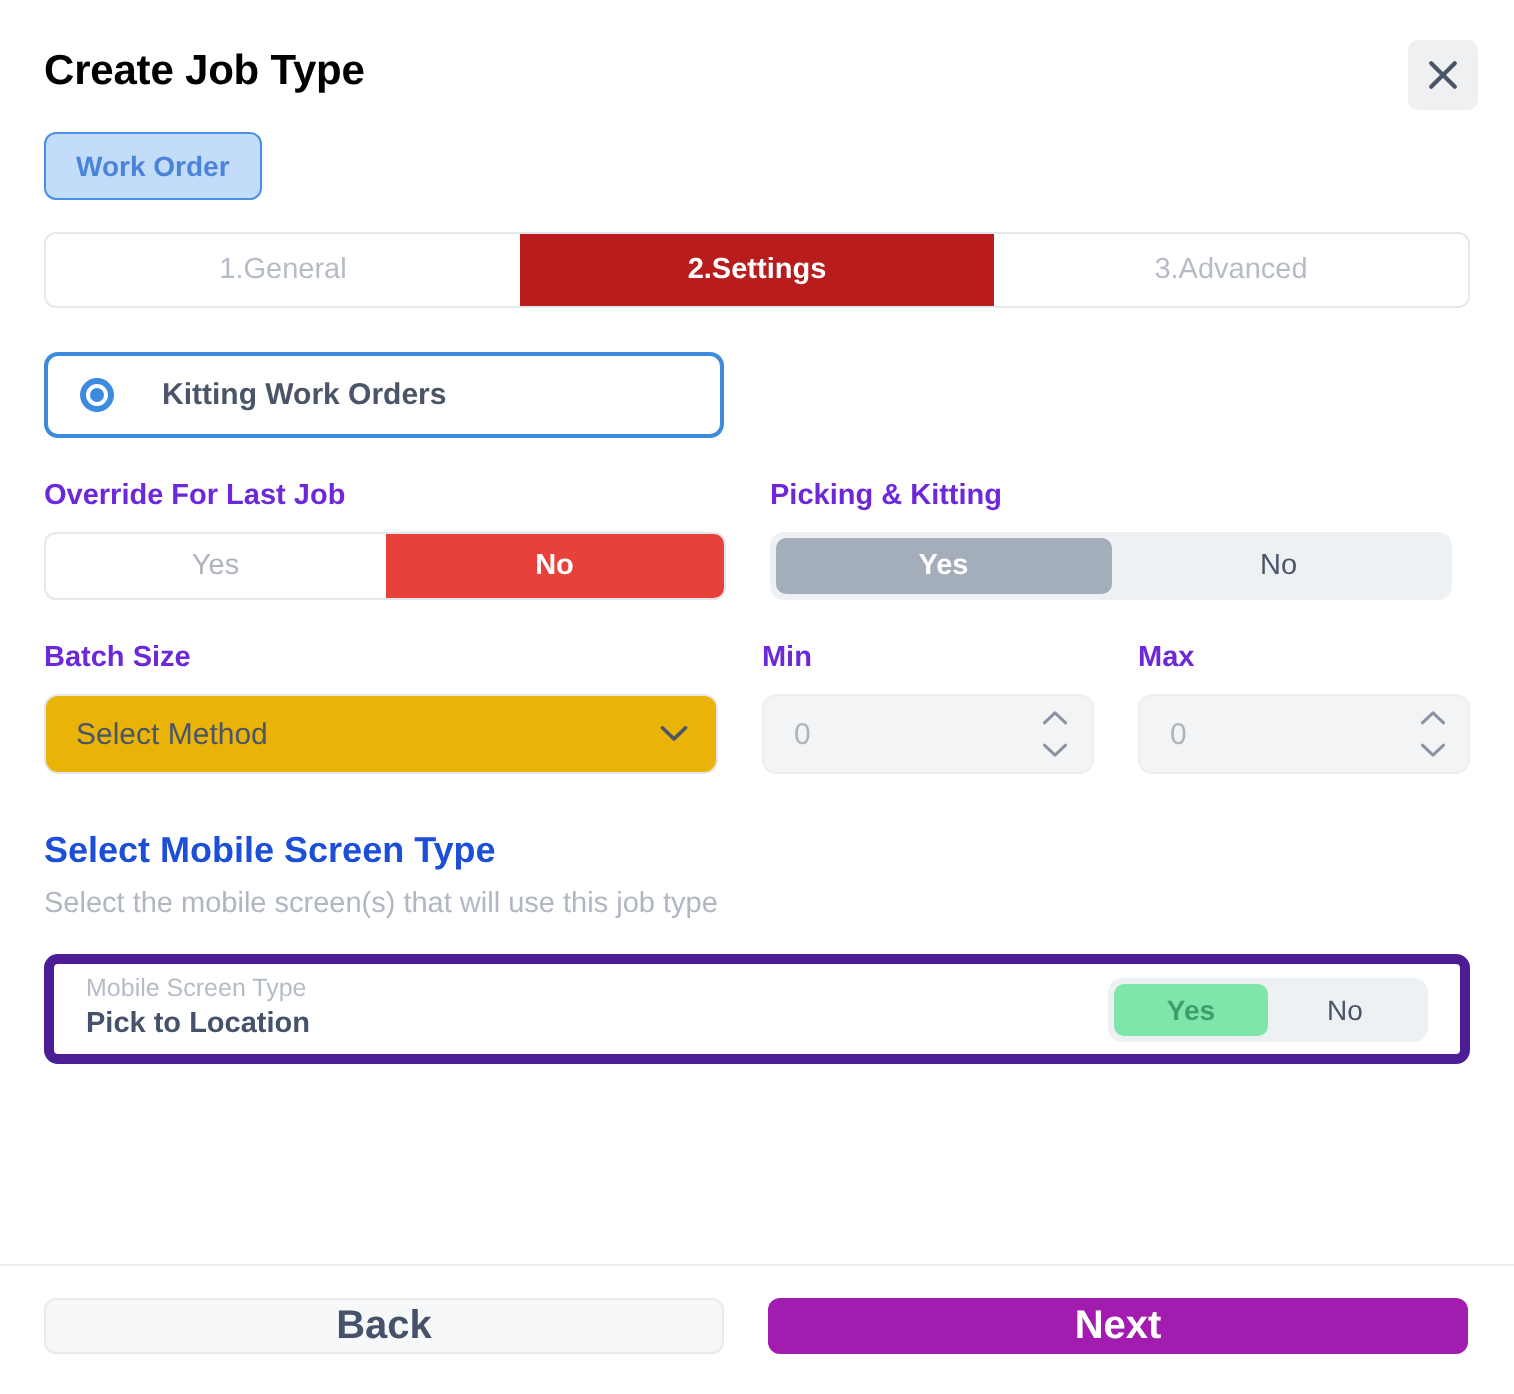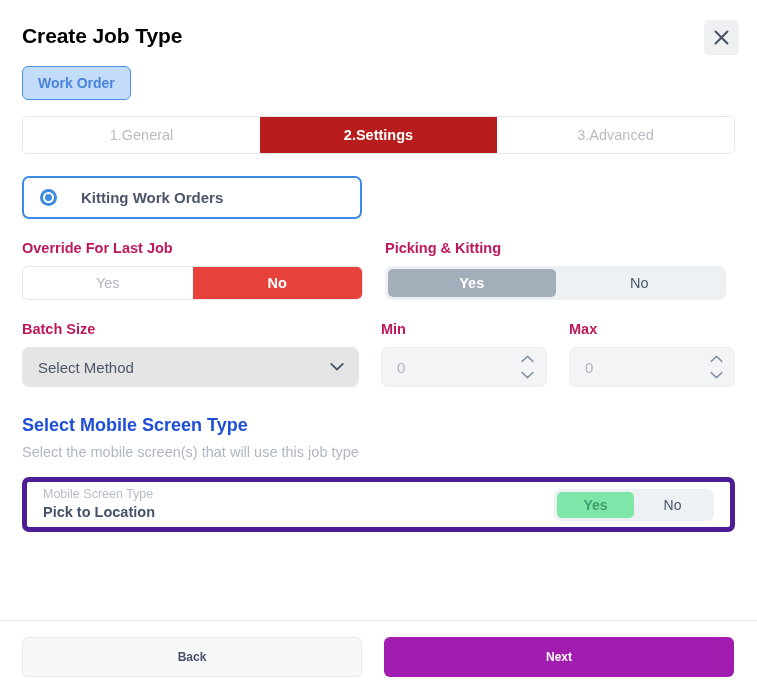--- a/index.html
+++ b/index.html
@@ -147,21 +147,21 @@
   .toggle-grid {
     margin-top: 21px;
     display: flex;
     gap: 22px;
   }
   .field-col { width: 341px; }
 
   .field-label {
     font-size: 14.5px;
     font-weight: bold;
-    color: #be185d;
+    color: #6d28d9;
     margin-bottom: 9px;
     line-height: 17px;
   }
 
   .seg {
     display: flex;
     height: 34px;
     border-radius: 6px;
     overflow: hidden;
   }
@@ -207,21 +207,21 @@
     gap: 22px;
   }
   .col-batch { width: 341px; }
   .col-num   { width: 168px; }
 
   .select-box {
     position: relative;
     height: 40px;
     border: 1px solid #e4e8ec;
     border-radius: 7px;
-    background: #e5e5e5;
+    background: #eab308;
     display: flex;
     align-items: center;
     padding: 0 15px;
     cursor: pointer;
   }
   .select-value {
     font-size: 15px;
     color: #4a5568;
   }
   .select-chevron {
@@ -321,23 +321,23 @@
 
   
   .modal-footer {
     flex: none;
     border-top: 1px solid #ebedf0;
     padding: 16px 22px 20px 22px;
     display: flex;
     gap: 22px;
   }
   .btn {
-    height: 40px;
+    height: 28px;
     border-radius: 6px;
-    font-size: 12px;
+    font-size: 20px;
     font-weight: bold;
     display: flex;
     align-items: center;
     justify-content: center;
     cursor: pointer;
     border: none;
     font-family: "Liberation Sans", sans-serif;
   }
   .btn-back {
     width: 340px;

